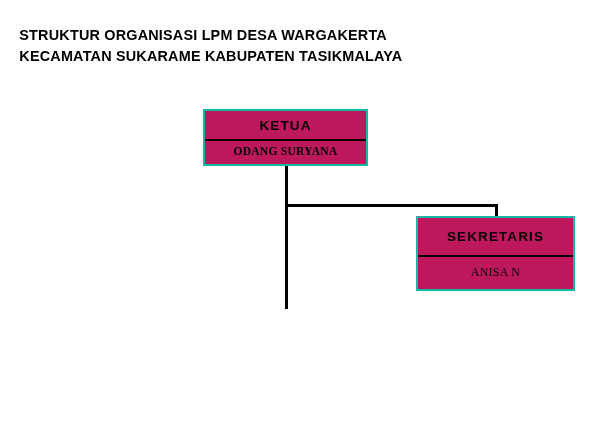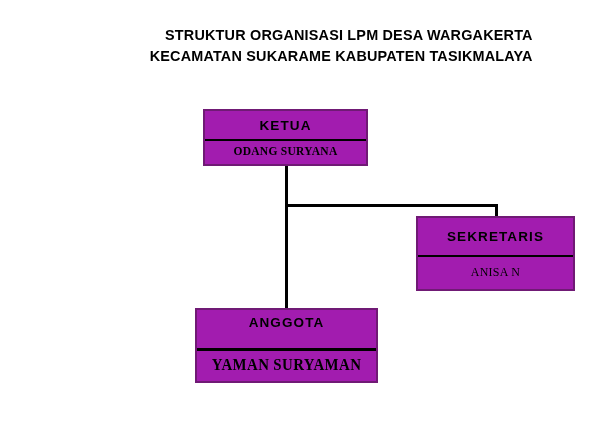--- a/index.html
+++ b/index.html
@@ -15,21 +15,21 @@
     overflow: hidden;
     font-family: "Liberation Sans", sans-serif;
   }
 
   
   .title-block {
     position: absolute;
     left: 0;
     top: 24px;
     width: 552px;
-    text-align: right;
+    text-align: left;
   }
   .title-line {
     font-family: "Liberation Sans", sans-serif;
     font-weight: bold;
     font-size: 15.5px;
     letter-spacing: 0.2px;
     color: #000000;
     line-height: 21px;
     white-space: nowrap;
     transform: scaleX(0.93);
@@ -38,22 +38,22 @@
 
   
   .line {
     position: absolute;
     background: #000000;
   }
 
   
   .node {
     position: absolute;
-    border: 2px solid #701a75;
-    background: #a21caf;
+    border: 2px solid #14b8a6;
+    background: #be185d;
     box-sizing: border-box;
   }
   .node-head {
     display: flex;
     align-items: center;
     justify-content: center;
     box-sizing: border-box;
     font-family: "Liberation Sans", sans-serif;
     font-weight: bold;
     color: #000000;
@@ -138,19 +138,14 @@
     <div class="divider"></div>
     <div class="node-name">ODANG SURYANA</div>
   </div>
 
   <div class="node" id="node-sekretaris">
     <div class="node-head">SEKRETARIS</div>
     <div class="divider"></div>
     <div class="node-name">ANISA N</div>
   </div>
 
-  <div class="node" id="node-anggota">
-    <div class="node-head">ANGGOTA</div>
-    <div class="divider"></div>
-    <div class="node-name">YAMAN SURYAMAN</div>
-  </div>
 
 </div>
 
 </body></html>

